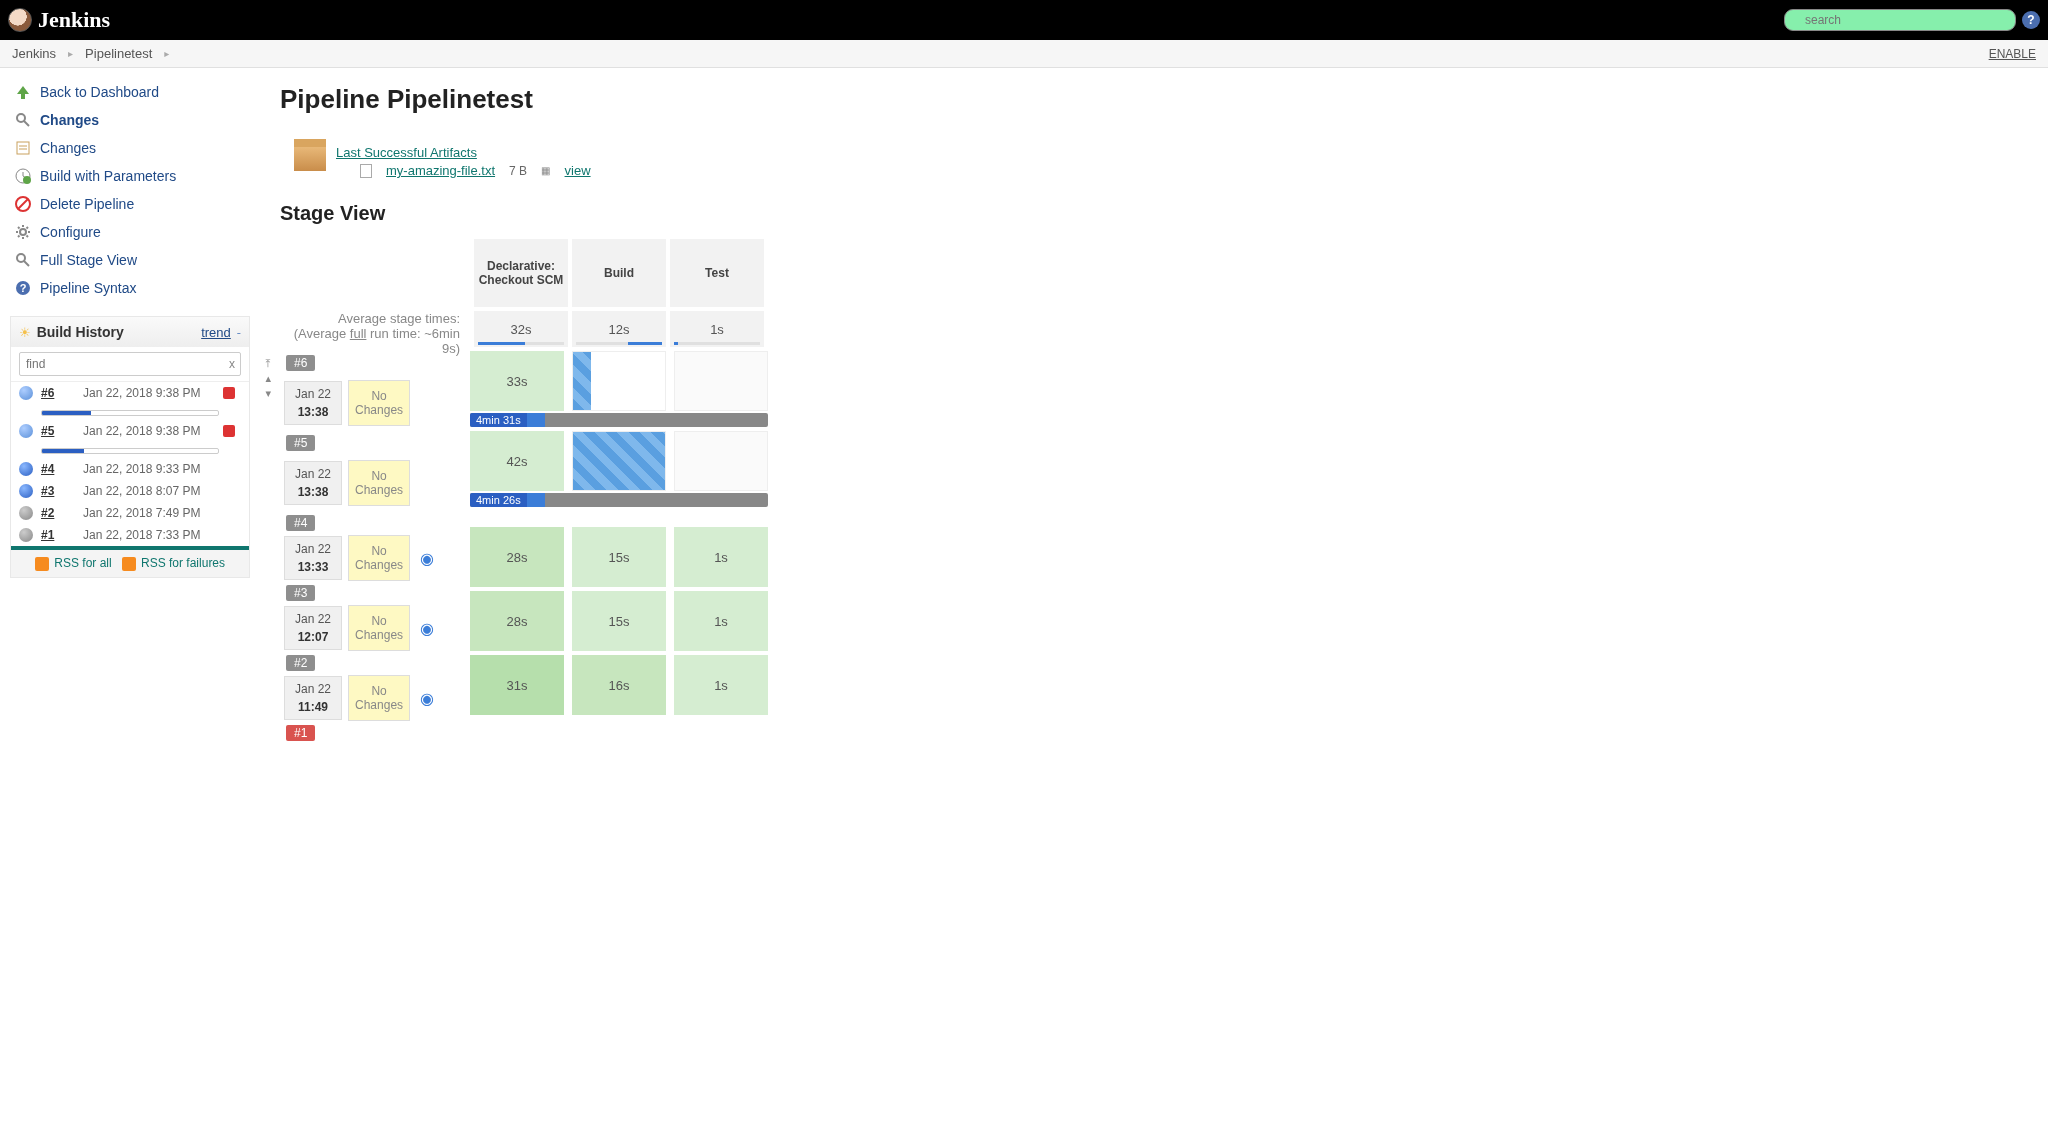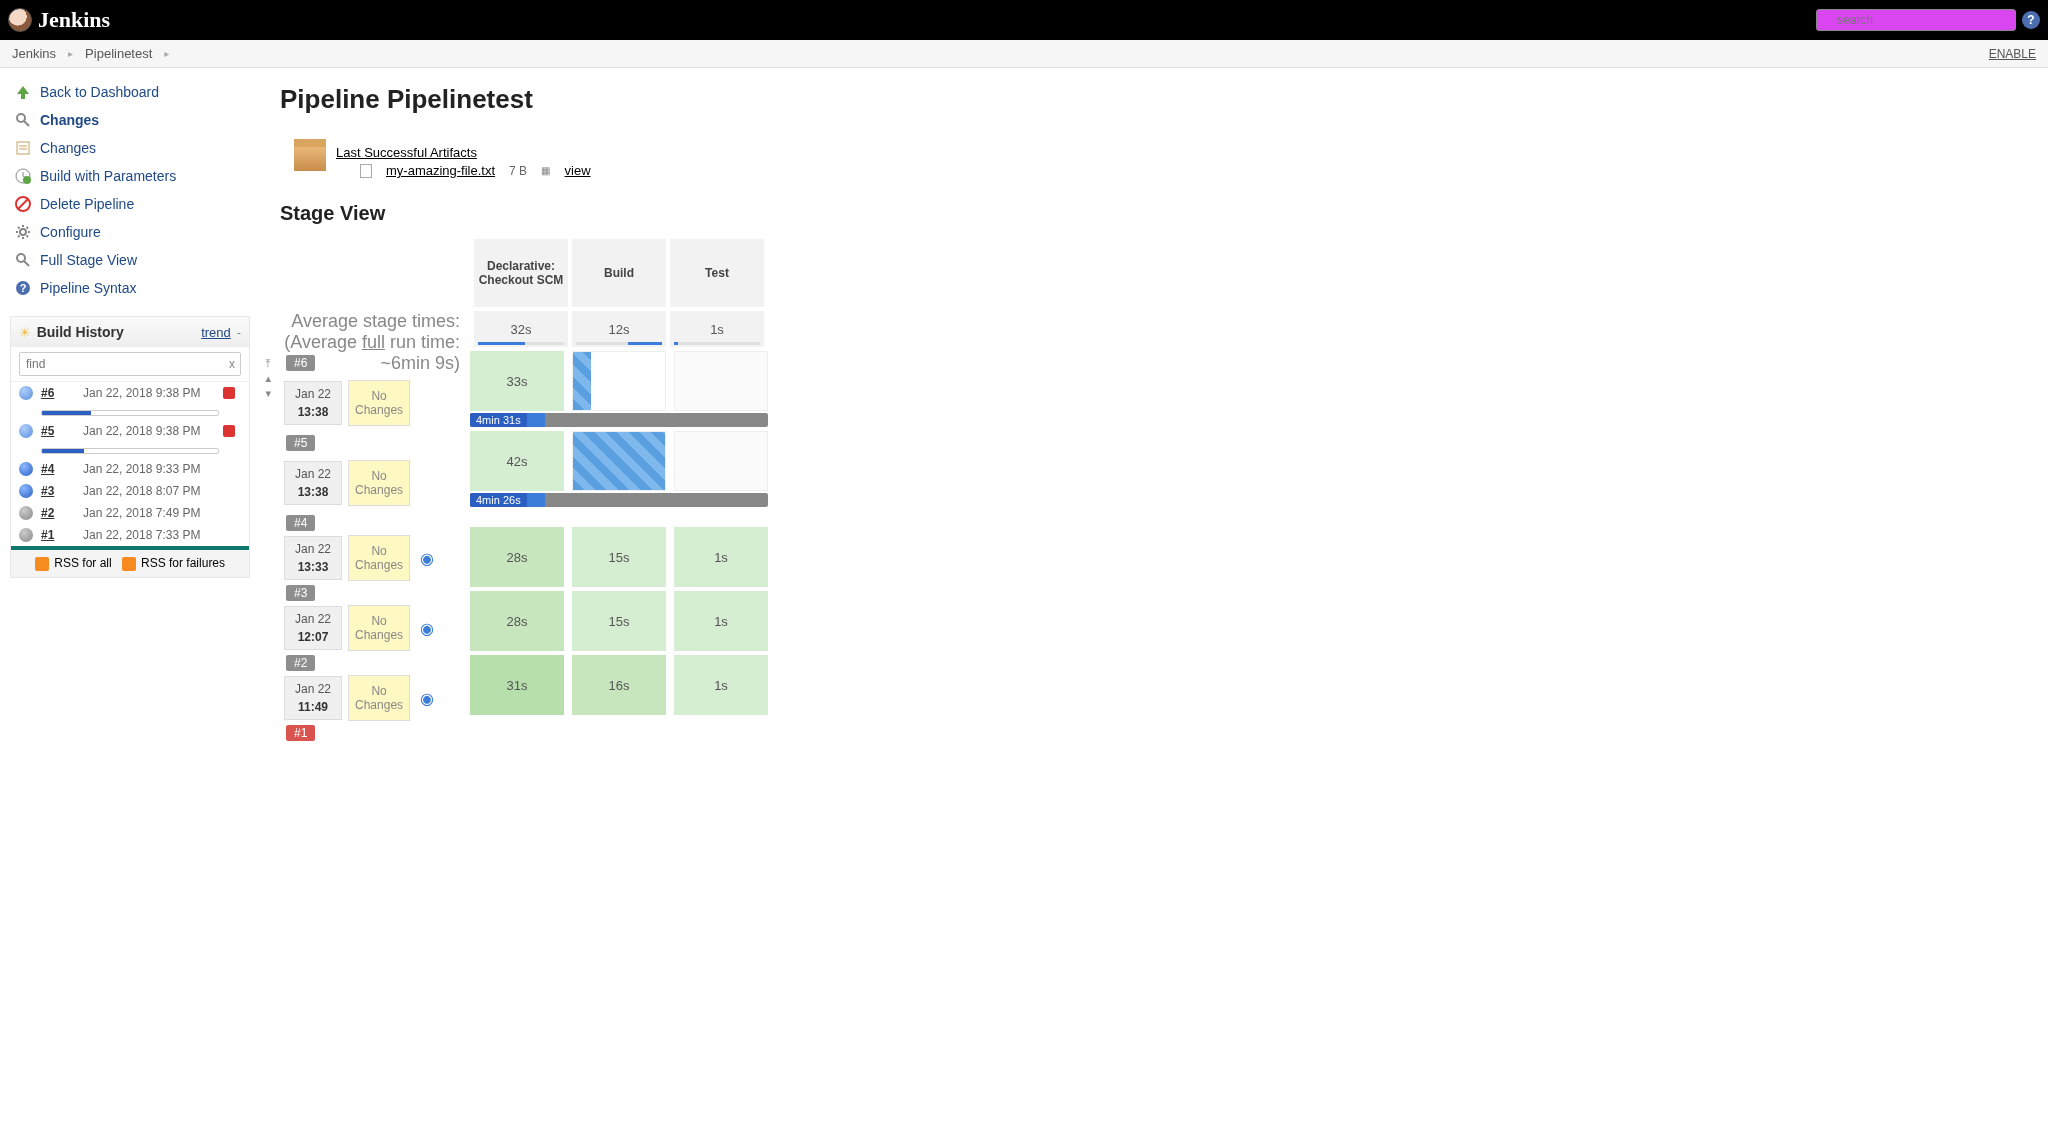--- a/index.html
+++ b/index.html
@@ -1,23 +1,23 @@
 <!DOCTYPE html>
 <html><head>
 <meta charset="utf-8">
 <style>
 * { box-sizing: border-box; margin: 0; padding: 0; }
 body { font-family: Helvetica, Arial, sans-serif; font-size: 13px; color: #333; background: #fff; }
-a { color: #000000; text-decoration: none; }
+a { color: #0f766e; text-decoration: none; }
 
 .topbar { background: #000; height: 40px; display: flex; align-items: center; padding: 0 8px; position: relative; }
 .jenkins-logo { display: flex; align-items: center; gap: 6px; color: #fff; font-weight: bold; font-size: 22px; font-family: Georgia, serif; }
 .jenkins-head { width: 24px; height: 24px; background: radial-gradient(circle at 40% 35%, #f4d9c6 45%, #8b5a3c 46%); border-radius: 50%; border: 1px solid #555; }
 .search-wrap { margin-left: auto; display: flex; align-items: center; gap: 6px; }
-.search-box { width: 200px; height: 22px; border: 1px solid #888; border-radius: 3px; padding: 0 4px 0 20px; font-size: 12px; background: #d946ef; position: relative; }
+.search-box { width: 232px; height: 22px; border: 1px solid #888; border-radius: 9px; padding: 0 4px 0 20px; font-size: 12px; background: #86efac; position: relative; }
 .search-container { position: relative; }
 .search-container::before { content: ''; position: absolute; left: 5px; top: 50%; transform: translateY(-50%); width: 10px; height: 10px; border: 1.5px solid #888; border-radius: 50%; }
 .help-icon { width: 18px; height: 18px; background: #4b6eaf; color: #fff; border-radius: 50%; display: flex; align-items: center; justify-content: center; font-size: 12px; font-weight: bold; }
 
 .breadcrumb { background: #f6f6f6; border-bottom: 1px solid #e0e0e0; padding: 6px 12px; display: flex; align-items: center; gap: 12px; font-size: 13px; }
 .breadcrumb a { color: #555; }
 .breadcrumb .sep { color: #aaa; font-size: 10px; }
 .enable-link { margin-left: auto; color: #204a87; text-decoration: underline; font-size: 12px; }
 
 .layout { display: flex; }
@@ -64,21 +64,21 @@
 .file-row { display: flex; align-items: center; gap: 14px; margin-top: 3px; margin-left: 24px; }
 .file-icon { width: 12px; height: 14px; border: 1px solid #aaa; display: inline-block; background: #fff; }
 .file-size { color: #666; font-size: 12px; }
 
 h2.section-title { font-size: 20px; font-weight: bold; margin: 24px 0 10px; color: #222; }
 
 .stage-view { display: flex; margin-top: 4px; }
 .stage-left { width: 190px; flex-shrink: 0; }
 .stage-grid { position: relative; }
 
-.avg-label { text-align: right; color: #888; font-size: 18px; padding-top: 76px; padding-right: 10px; height: 120px; }
+.avg-label { text-align: right; color: #888; font-size: 13px; padding-top: 76px; padding-right: 10px; height: 120px; }
 .avg-label .full { text-decoration: underline; }
 
 .stage-table { border-collapse: separate; border-spacing: 4px; }
 .stage-th { background: #f2f2f2; width: 94px; height: 68px; text-align: center; font-size: 12px; font-weight: bold; color: #444; padding: 4px; vertical-align: middle; }
 .avg-cell { background: #f2f2f2; width: 94px; height: 36px; text-align: center; font-size: 13px; color: #555; position: relative; }
 .avg-bar { position: absolute; bottom: 2px; left: 4px; right: 4px; height: 3px; background: #e0e0e0; }
 .avg-bar .seg { position: absolute; height: 100%; background: #3b7dd8; }
 
 .run-row-left { display: flex; align-items: center; gap: 6px; padding: 4px; height: 64px; position: relative; }
 .run-badge { background: #8e8e8e; color: #fff; font-size: 12px; padding: 1px 8px; border-radius: 2px; position: absolute; top: 0; left: 6px; }

